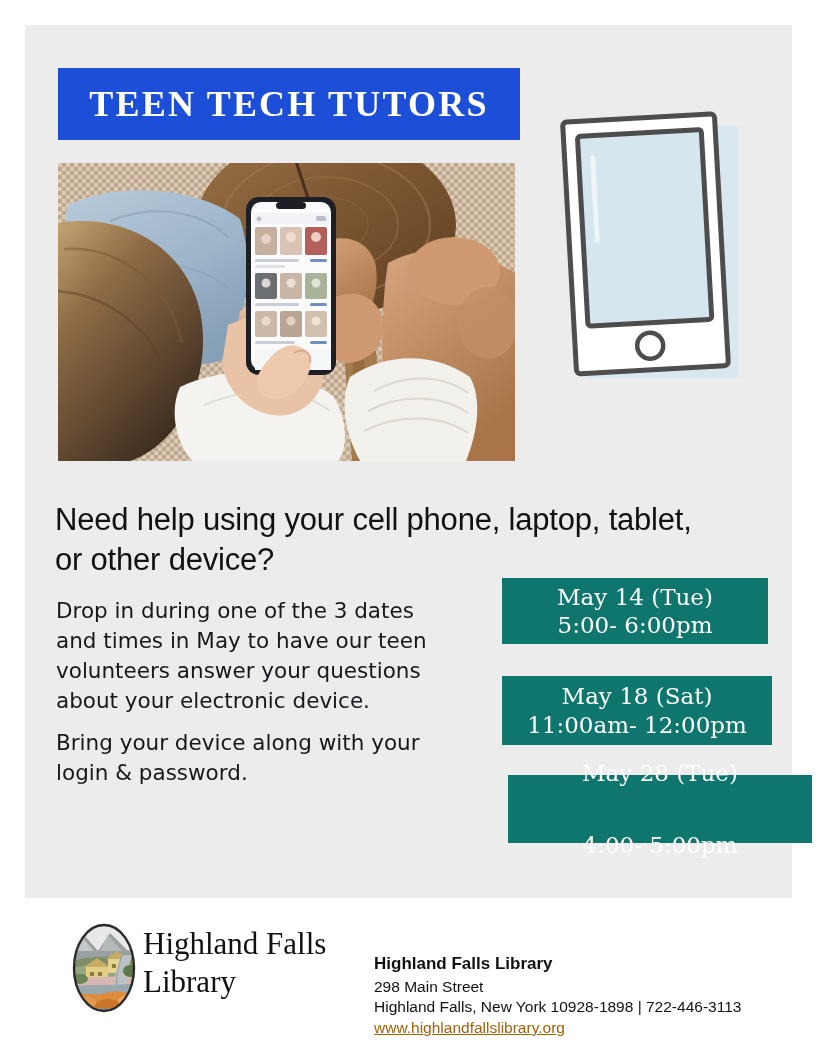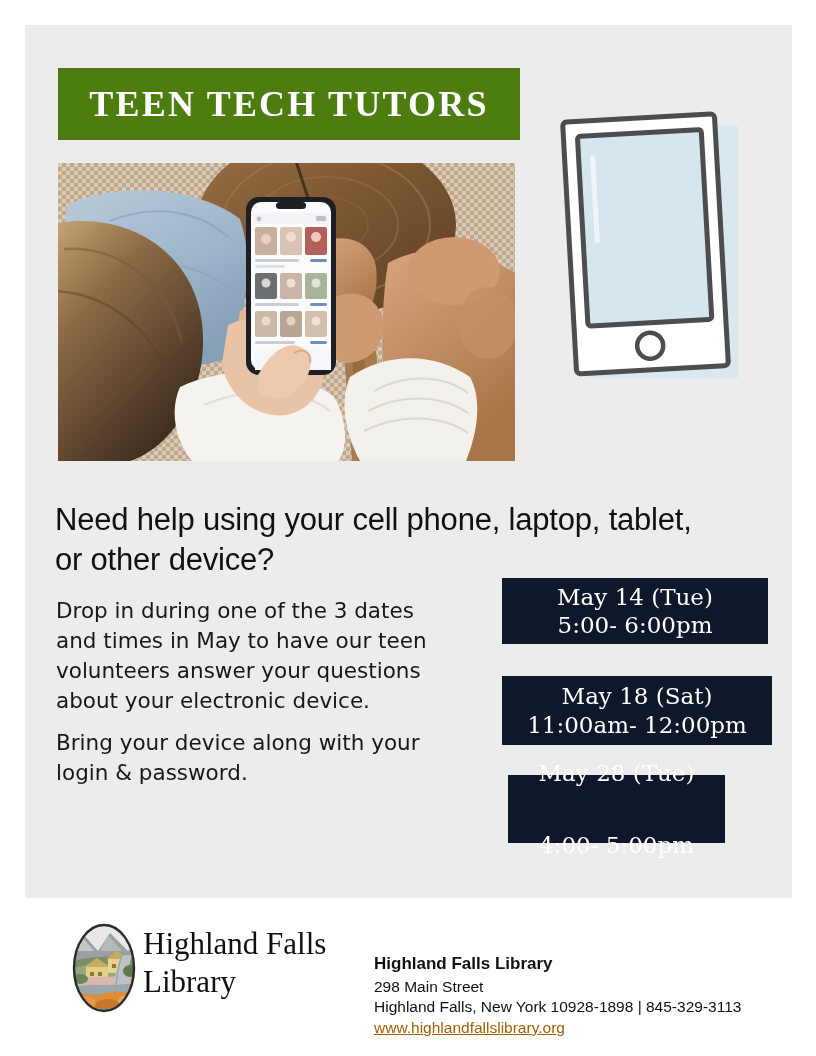--- a/index.html
+++ b/index.html
@@ -30,21 +30,21 @@
     background: #ececec;
   }
 
   
   .title-banner {
     position: absolute;
     left: 58px;
     top: 68px;
     width: 462px;
     height: 72px;
-    background: #4d7c0f;
+    background: #1d4ed8;
     display: flex;
     align-items: center;
     justify-content: center;
   }
   .title-text {
     color: #ffffff;
     font-family: "Liberation Serif", "DejaVu Serif", serif;
     font-size: 36px;
     font-weight: bold;
     letter-spacing: 2.2px;
@@ -97,34 +97,34 @@
     color: #15181c;
     font-family: "DejaVu Sans", sans-serif;
     font-size: 21.5px;
     line-height: 1.40;
   }
   .body-copy p + p { margin-top: 12px; }
 
   
   .date-box {
     position: absolute;
-    background: #0f172a;
+    background: #0f766e;
     color: #ffffff;
     display: flex;
     flex-direction: column;
     align-items: center;
     justify-content: center;
     font-family: "DejaVu Serif", serif;
     line-height: 1.22;
     text-align: center;
   }
   .date-box .d-line { display: block; font-size: 23px; white-space: nowrap; }
   #date-box-0 { left: 502px; top: 578px; width: 266px; height: 66px; }
   #date-box-1 { left: 502px; top: 676px; width: 270px; height: 69px; }
-  #date-box-2 { left: 508px; top: 775px; width: 217px; height: 68px; gap: 43px; }
+  #date-box-2 { left: 508px; top: 775px; width: 304px; height: 68px; gap: 43px; }
 
   
   .footer-logo {
     position: absolute;
     left: 70px;
     top: 921px;
     width: 68px;
     height: 94px;
   }
   .footer-logo svg { display: block; width: 100%; height: 100%; }
@@ -378,17 +378,17 @@
   </div>
 
   <div class="logo-wordmark">
     <div>Highland Falls</div>
     <div>Library</div>
   </div>
 
   <div class="contact">
     <div class="org">Highland Falls Library</div>
     <div class="line">298 Main Street</div>
-    <div class="line">Highland Falls, New York 10928-1898 | 845-329-3113</div>
+    <div class="line">Highland Falls, New York 10928-1898 | 722-446-3113</div>
     <a class="url" href="#">www.highlandfallslibrary.org</a>
   </div>
 
 </div>
 
 </body></html>

